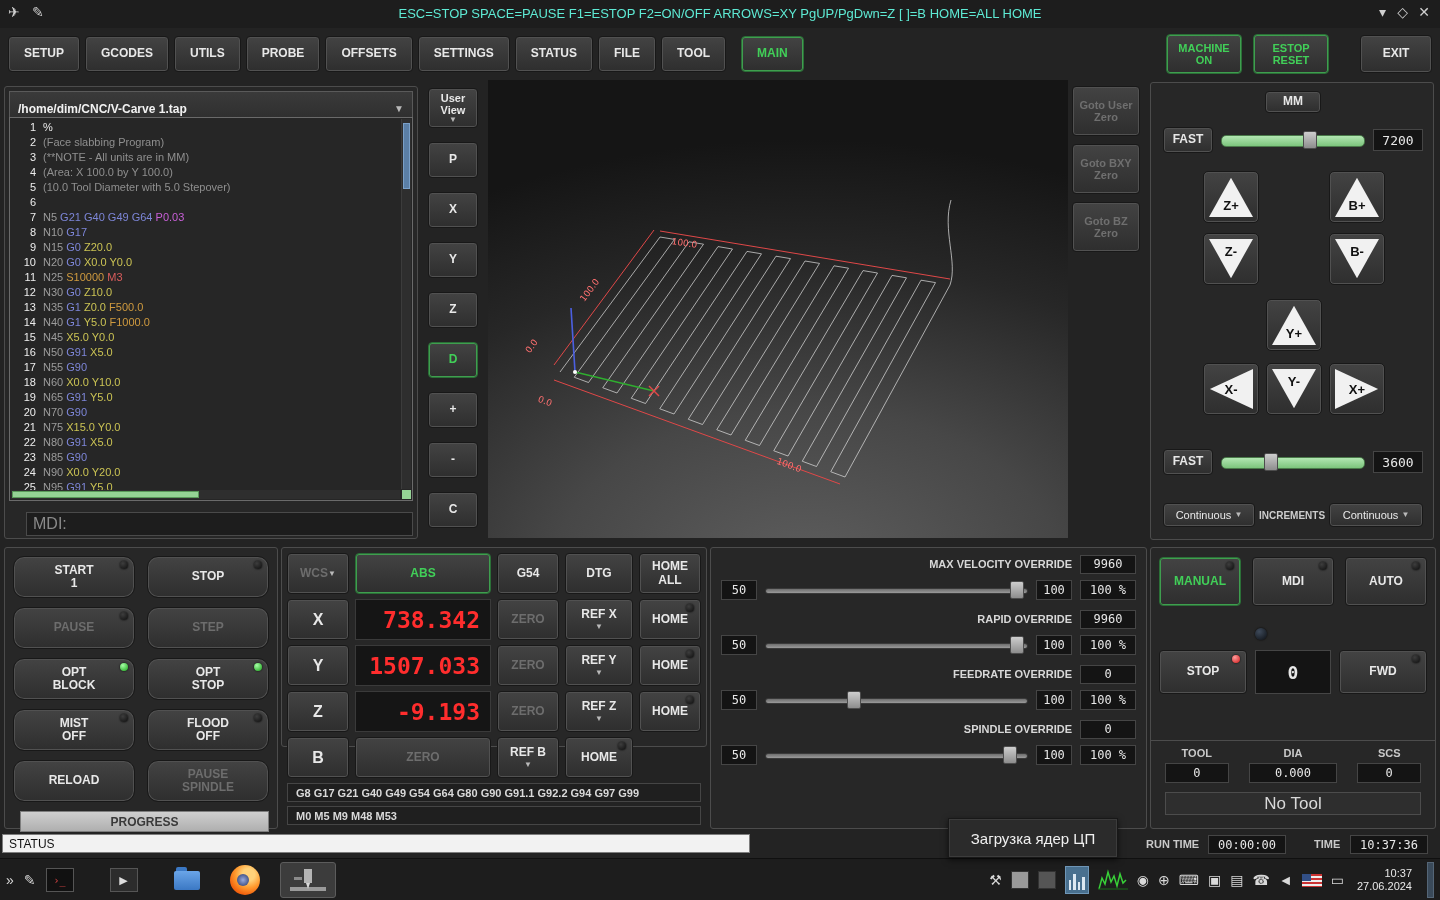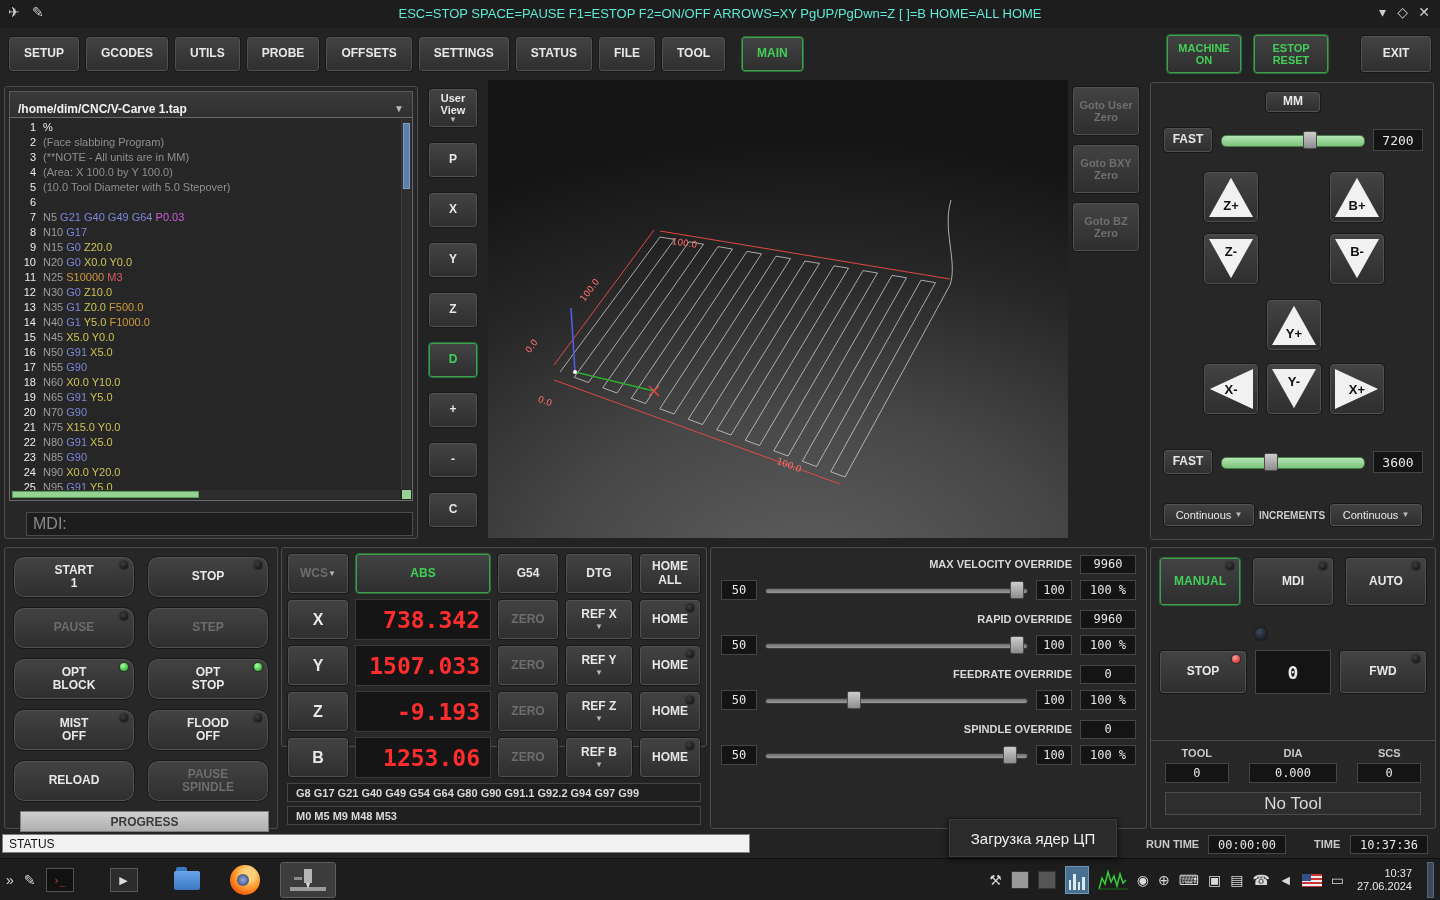--- a/index.html
+++ b/index.html
@@ -395,21 +395,20 @@
         </div>
         <div class="drow">
           <div class="btn axisbtn">Z</div>
           <div class="dro-val">-9.193</div>
           <div class="btn dim">ZERO</div>
           <div class="btn refbtn"><span>REF Z</span><span class="caret">▼</span></div>
           <div class="btn">HOME<span class="led"></span></div>
         </div>
         <div class="drow">
           <div class="btn axisbtn">B</div>
-          <div class="dro-val">1253.06</div>
           <div class="btn dim">ZERO</div>
           <div class="btn refbtn"><span>REF B</span><span class="caret">▼</span></div>
           <div class="btn">HOME<span class="led"></span></div>
         </div>
       </div>
     <div class="infoline">G8 G17 G21 G40 G49 G54 G64 G80 G90 G91.1 G92.2 G94 G97 G99</div>
     <div class="infoline">M0 M5 M9 M48 M53</div>
   </div>
 
   <div class="abs panel" id="ovr-panel">

